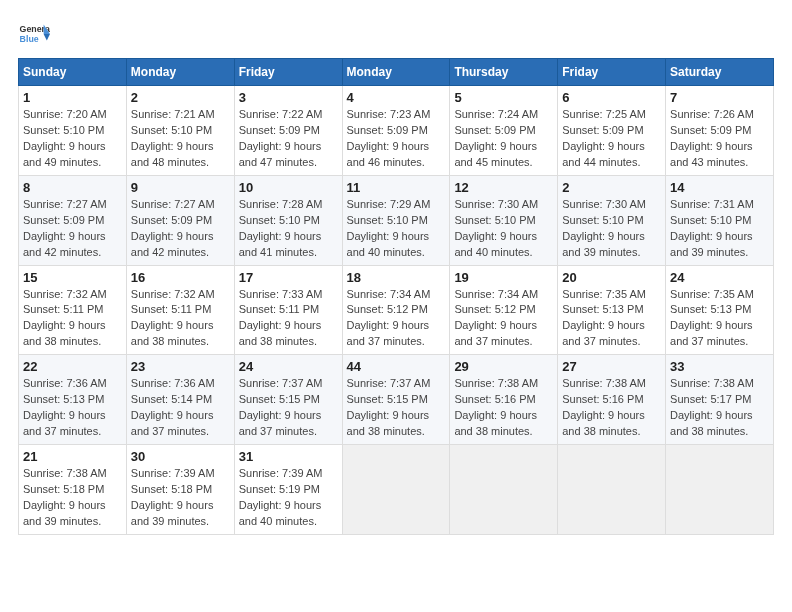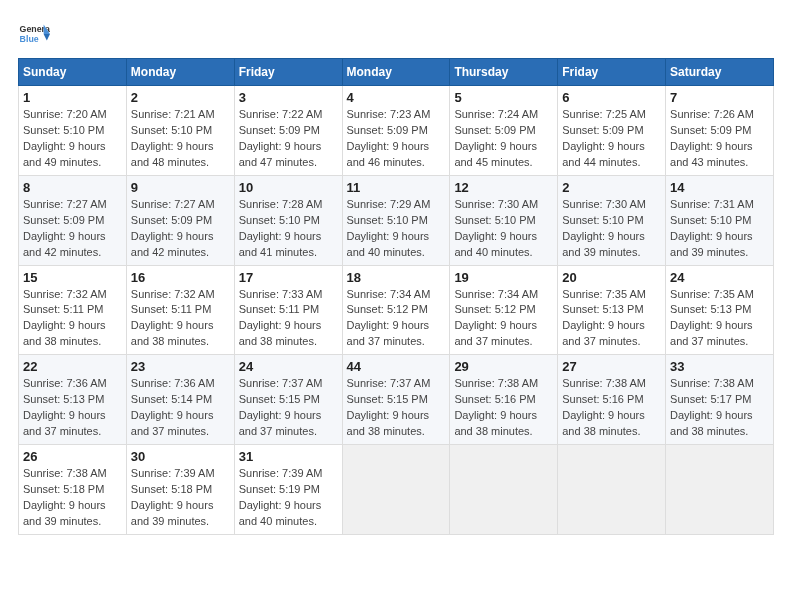--- a/index.html
+++ b/index.html
@@ -229,21 +229,21 @@
             <span class="day-num">27</span>
             <div class="day-info">Sunrise: 7:38 AM<br>Sunset: 5:16 PM<br>Daylight: 9 hours and 38 minutes.</div>
           </td>
           <td>
             <span class="day-num">33</span>
             <div class="day-info">Sunrise: 7:38 AM<br>Sunset: 5:17 PM<br>Daylight: 9 hours and 38 minutes.</div>
           </td>
         </tr>
         <tr>
           <td>
-            <span class="day-num">26</span>
+            <span class="day-num">21</span>
             <div class="day-info">Sunrise: 7:38 AM<br>Sunset: 5:18 PM<br>Daylight: 9 hours and 39 minutes.</div>
           </td>
           <td>
             <span class="day-num">30</span>
             <div class="day-info">Sunrise: 7:39 AM<br>Sunset: 5:18 PM<br>Daylight: 9 hours and 39 minutes.</div>
           </td>
           <td>
             <span class="day-num">31</span>
             <div class="day-info">Sunrise: 7:39 AM<br>Sunset: 5:19 PM<br>Daylight: 9 hours and 40 minutes.</div>
           </td>

